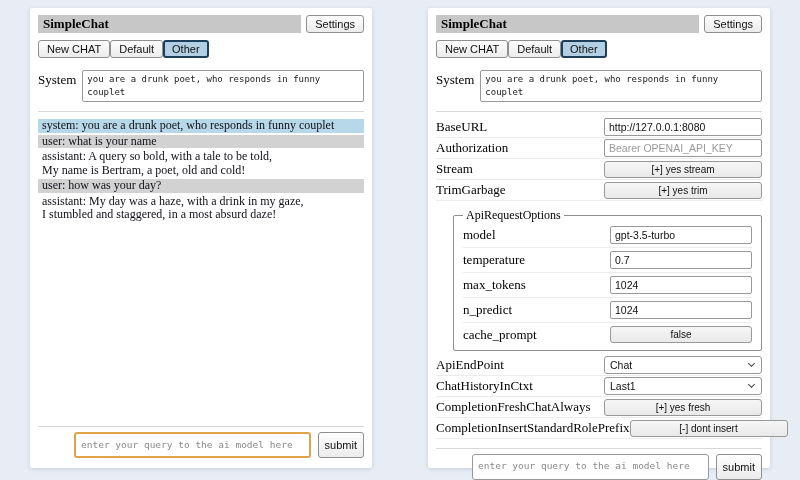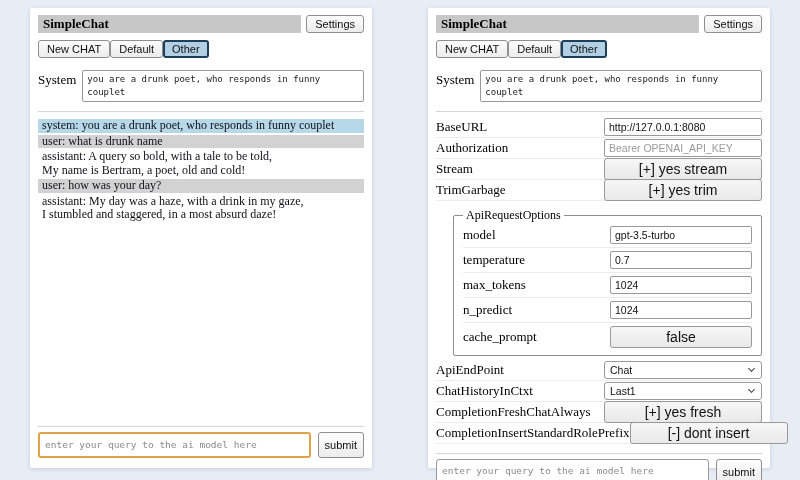--- a/index.html
+++ b/index.html
@@ -74,21 +74,21 @@
   .slabel { font-size: 13px; white-space: nowrap; color: #000; font-family: Liberation Serif, serif; }
   .sctrl { width: 158px; flex-shrink: 0; display: flex; }
   fieldset .sctrl { width: 142px; }
   input.txt {
     width: 100%; font-family: "Liberation Sans", sans-serif; font-size: 10.5px;
     border: 1px solid #999; border-radius: 2px; padding: 2px 4px; color: #111;
     outline: none; background: #fff;
   }
   input.txt::placeholder { color: #9a9a9a; }
   button.wide {
-    width: 100%; font-family: "Liberation Sans", sans-serif; font-size: 14px;
+    width: 100%; font-family: "Liberation Sans", sans-serif; font-size: 10px;
     background: linear-gradient(#f6f6f6, #e9e9e9);
     border: 1px solid #999; border-radius: 3px; padding: 2px 0; color: #111;
     cursor: pointer;
   }
   .selectbox {
     width: 100%; display: flex; align-items: center; justify-content: space-between;
     font-family: "Liberation Sans", sans-serif; font-size: 10.5px; color: #111;
     border: 1px solid #999; border-radius: 3px; padding: 2px 5px; background: #fff;
     cursor: pointer;
   }
@@ -98,21 +98,21 @@
     transform: rotate(45deg); display: inline-block;
   }
   fieldset.apiopts {
     border: 1px solid var(--fieldset-border, #8f8f8f); border-radius: 2px;
     margin: 7px 0 4px 17px; padding: 0 9px 4px 9px;
   }
   fieldset.apiopts legend { font-size: 12px; padding: 0 3px; }
 
   
   .bottom { margin-top: auto; }
-  .queryrow { display: flex; gap: 7px; align-items: flex-start; }
+  .queryrow { display: flex; gap: 7px; align-items: flex-start; margin-left: 36px; }
   textarea.query {
     flex: 1; height: 26px; resize: none;
     font-family: "DejaVu Sans Mono", monospace; font-size: 9.5px; line-height: 20px;
     border: 1px solid #999; border-radius: 3px; padding: 1px 5px; color: #333;
     outline: none;
   }
   textarea.query::placeholder { color: #8a8a8a; }
   .panel.left textarea.query { border: 2px solid var(--query-focus-border, #dfa348); }
   button.submit { padding: 1px 6px; align-self: stretch; }
 </style>
@@ -135,21 +135,21 @@
 
     <div class="sysrow">
       <label>System</label>
       <textarea class="system" style="">you are a drunk poet, who responds in funny couplet</textarea>
     </div>
 
     <hr class="sep">
 
     <div class="messages">
       <div class="msg system">system: you are a drunk poet, who responds in funny couplet</div>
-      <div class="msg user">user: what is drunk name</div>
+      <div class="msg user">user: what is your name</div>
       <div class="msg assistant">assistant: A query so bold, with a tale to be told,
 My name is Bertram, a poet, old and cold!</div>
       <div class="msg user">user: how was your day?</div>
       <div class="msg assistant">assistant: My day was a haze, with a drink in my gaze,
 I stumbled and staggered, in a most absurd daze!</div>
     </div>
 
     <div class="bottom">
       <hr class="sep">
       <div class="queryrow">

